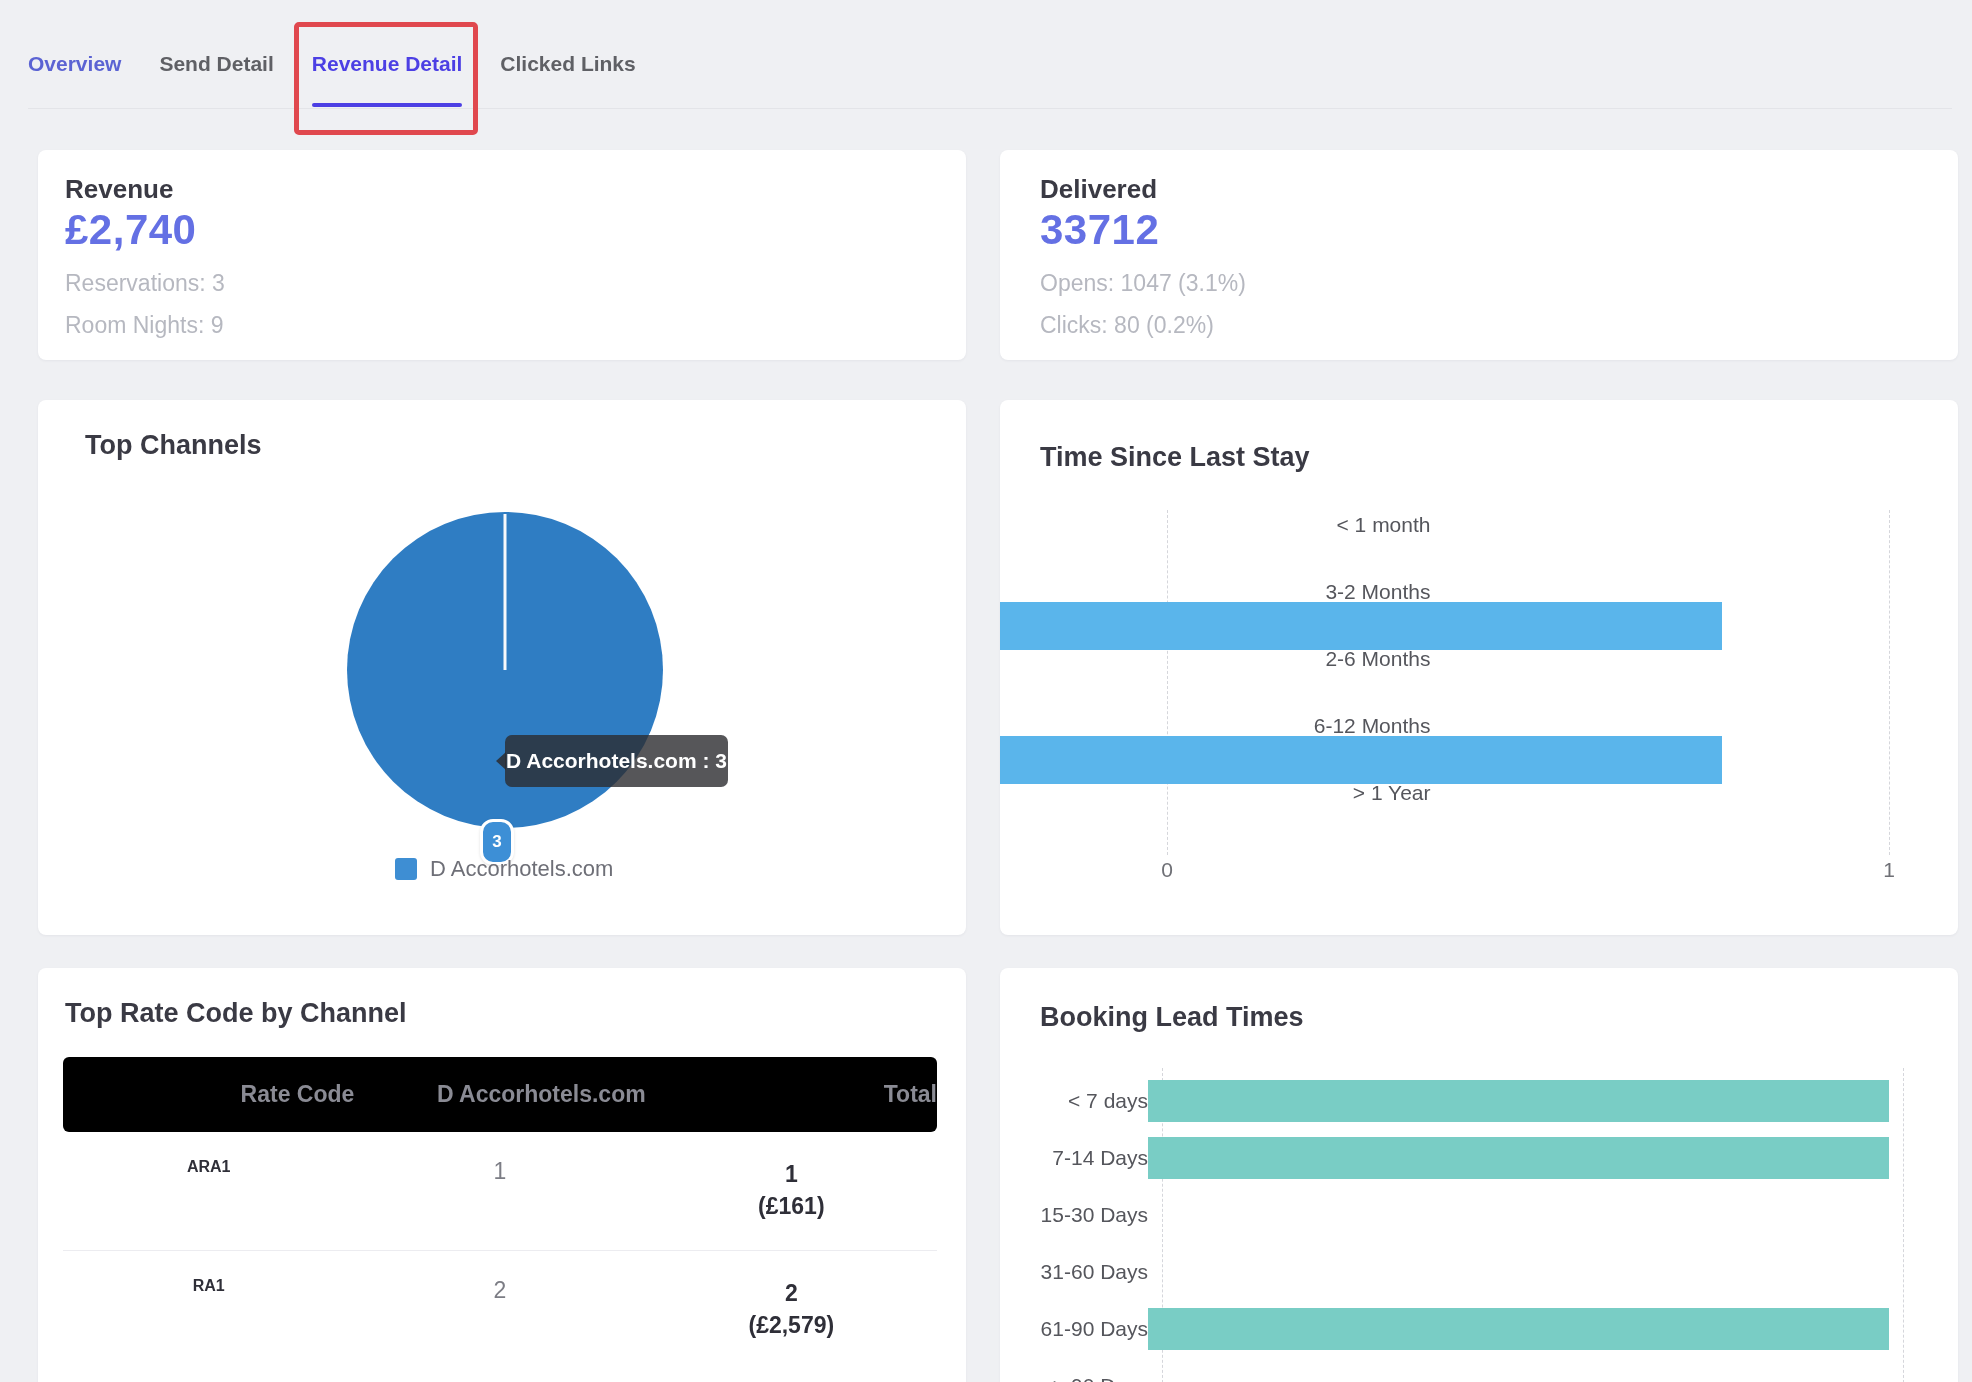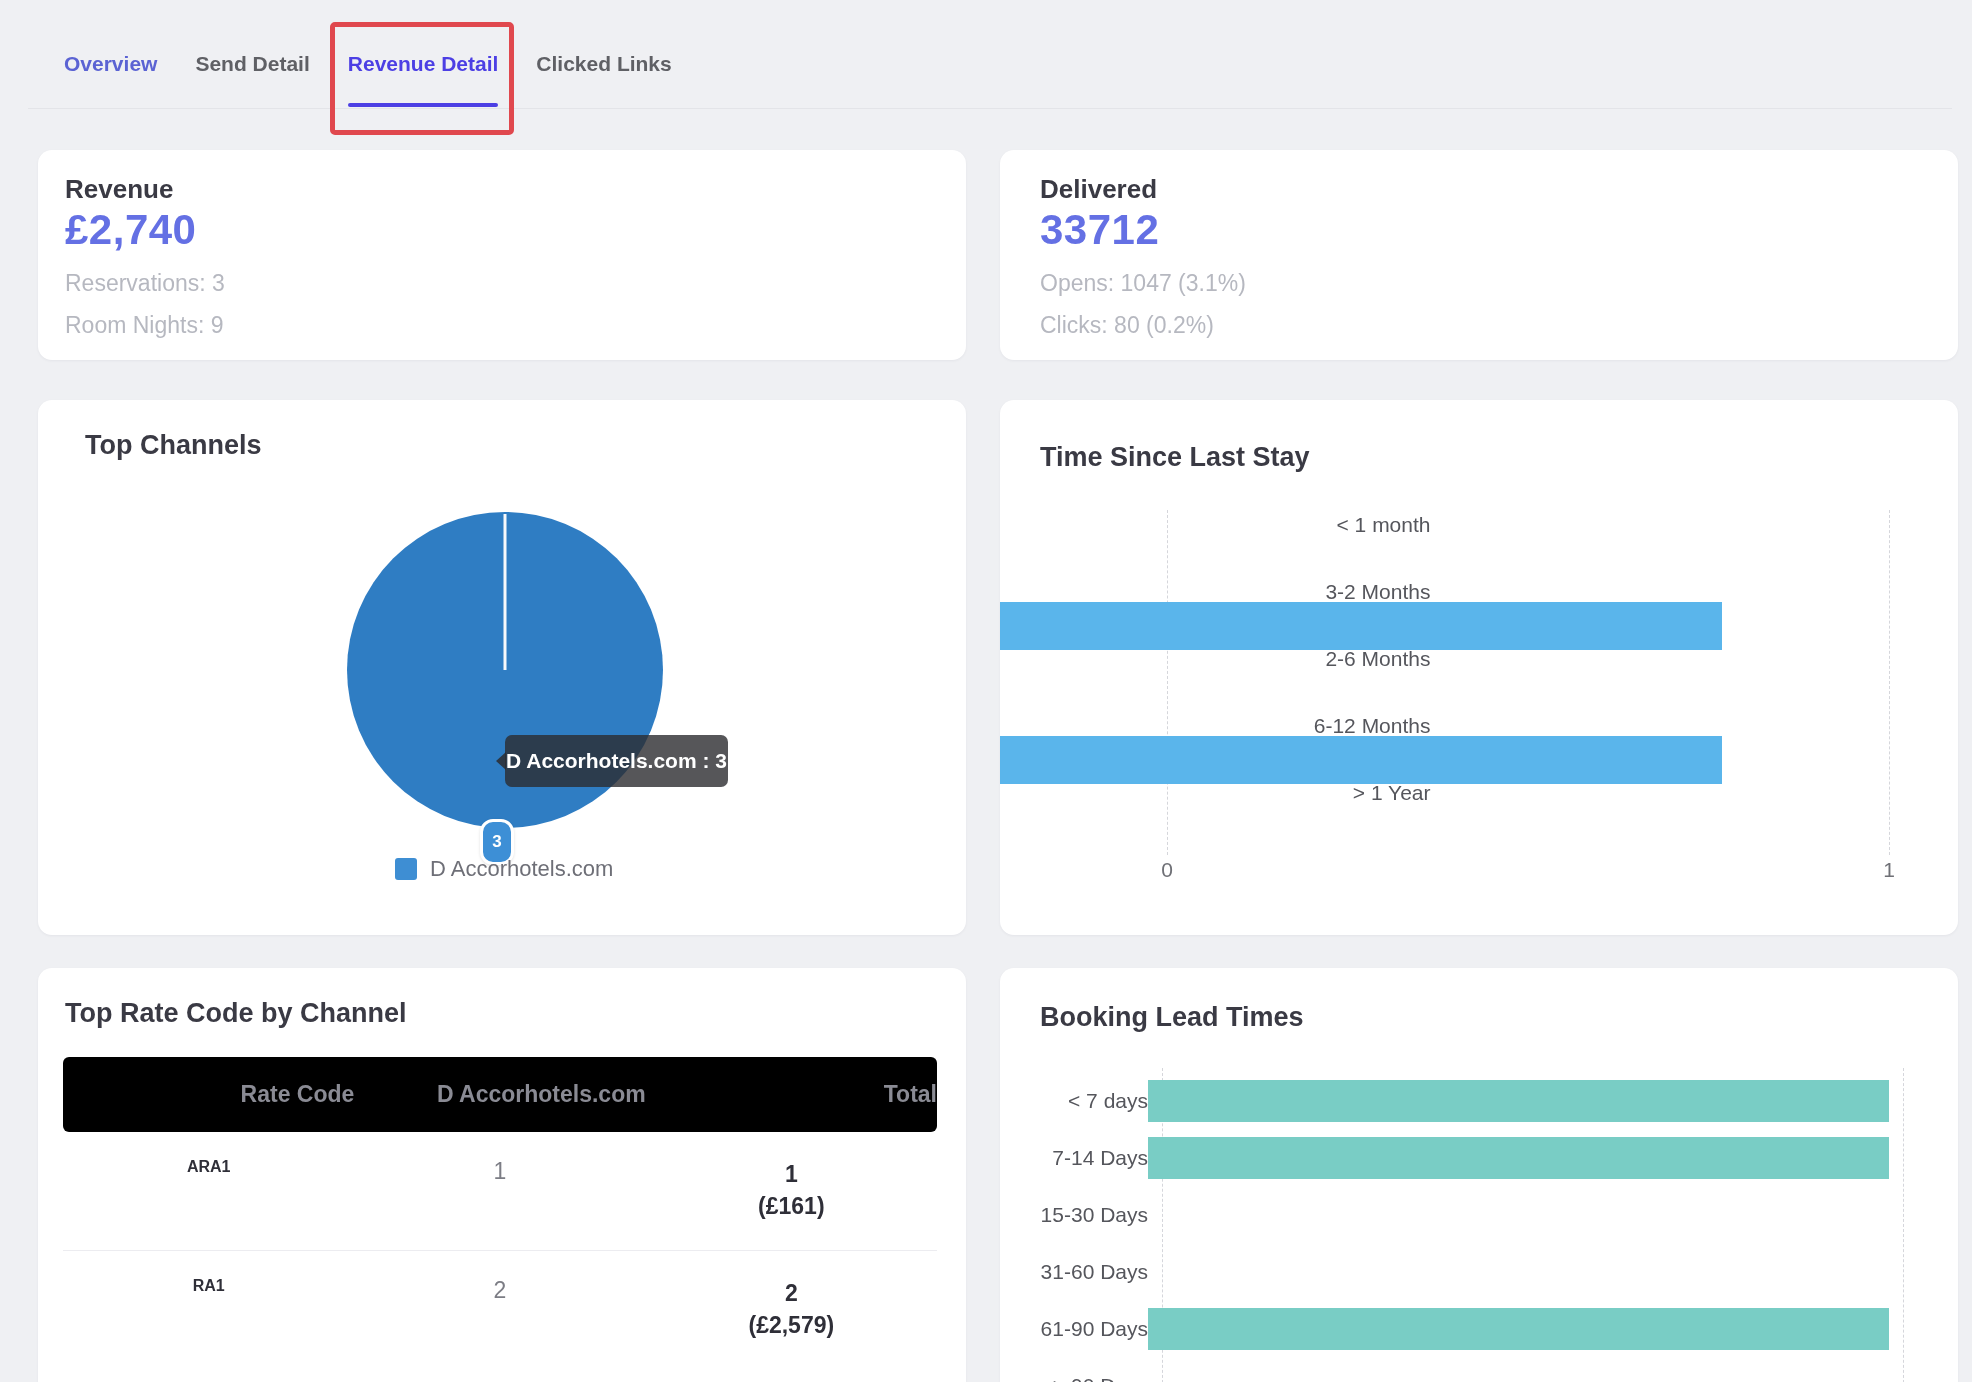--- a/index.html
+++ b/index.html
@@ -6,29 +6,29 @@
   .screen{
     position:relative;width:1972px;height:1382px;overflow:hidden;
     background:#eff0f3;font-family:"Liberation Sans",sans-serif;
     -webkit-font-smoothing:antialiased;
   }
   
   .tabbar{position:absolute;left:0;top:0;width:100%;height:148px;}
   .tab-divider{position:absolute;left:28px;right:20px;top:108px;height:1px;background:#e3e4e8;}
   .tabs{position:absolute;left:28px;top:52px;display:flex;gap:38px;z-index:2;}
   .tab{font-size:21px;font-weight:600;color:#5f6065;cursor:pointer;position:relative;line-height:24px;}
-  .tab.overview{color:#5b63d3;margin-left:36px;}
+  .tab.overview{color:#5b63d3;}
   .tab.active{color:#4c3fe4;font-weight:700;}
   .tab.active .underline{position:absolute;left:0;right:0;top:51px;height:4px;background:#4c3fe4;border-radius:2px;}
   .tab.active .redbox{
     position:absolute;left:-18px;right:-16px;top:-30px;height:103px;
     border:5px solid #e0484e;border-radius:5px;pointer-events:none;
   }
   
-  .card{position:absolute;background:#ffffff;border-radius:14px;box-shadow:0 1px 3px rgba(25,25,50,0.05);}
+  .card{position:absolute;background:#ffffff;border-radius:8px;box-shadow:0 1px 3px rgba(25,25,50,0.05);}
   #card-revenue{left:38px;top:150px;width:928px;height:210px;}
   #card-delivered{left:1000px;top:150px;width:958px;height:210px;}
   #card-channels{left:38px;top:400px;width:928px;height:535px;}
   #card-tsls{left:1000px;top:400px;width:958px;height:535px;}
   #card-rate{left:38px;top:968px;width:928px;height:470px;}
   #card-blt{left:1000px;top:968px;width:958px;height:470px;}
   .card-title{position:absolute;font-size:27px;font-weight:700;color:#3a3a44;}
   
   .kpi-title{position:absolute;top:24px;font-size:26px;font-weight:700;color:#3a3a44;}
   .kpi-value{position:absolute;top:56px;font-size:42px;font-weight:700;color:#6470e4;letter-spacing:0.5px;}

